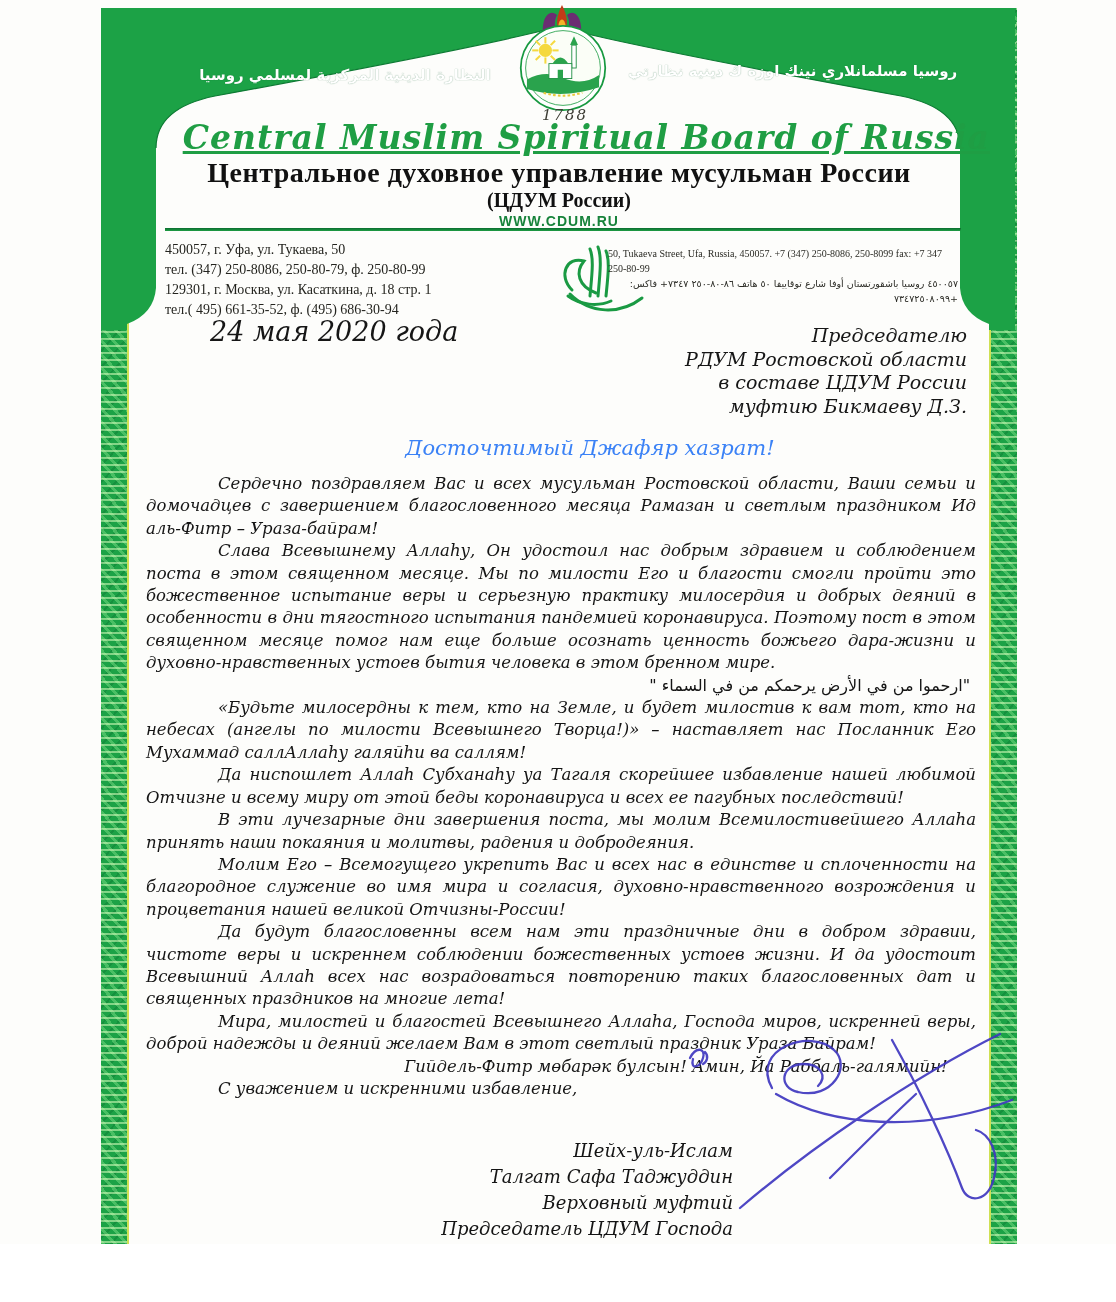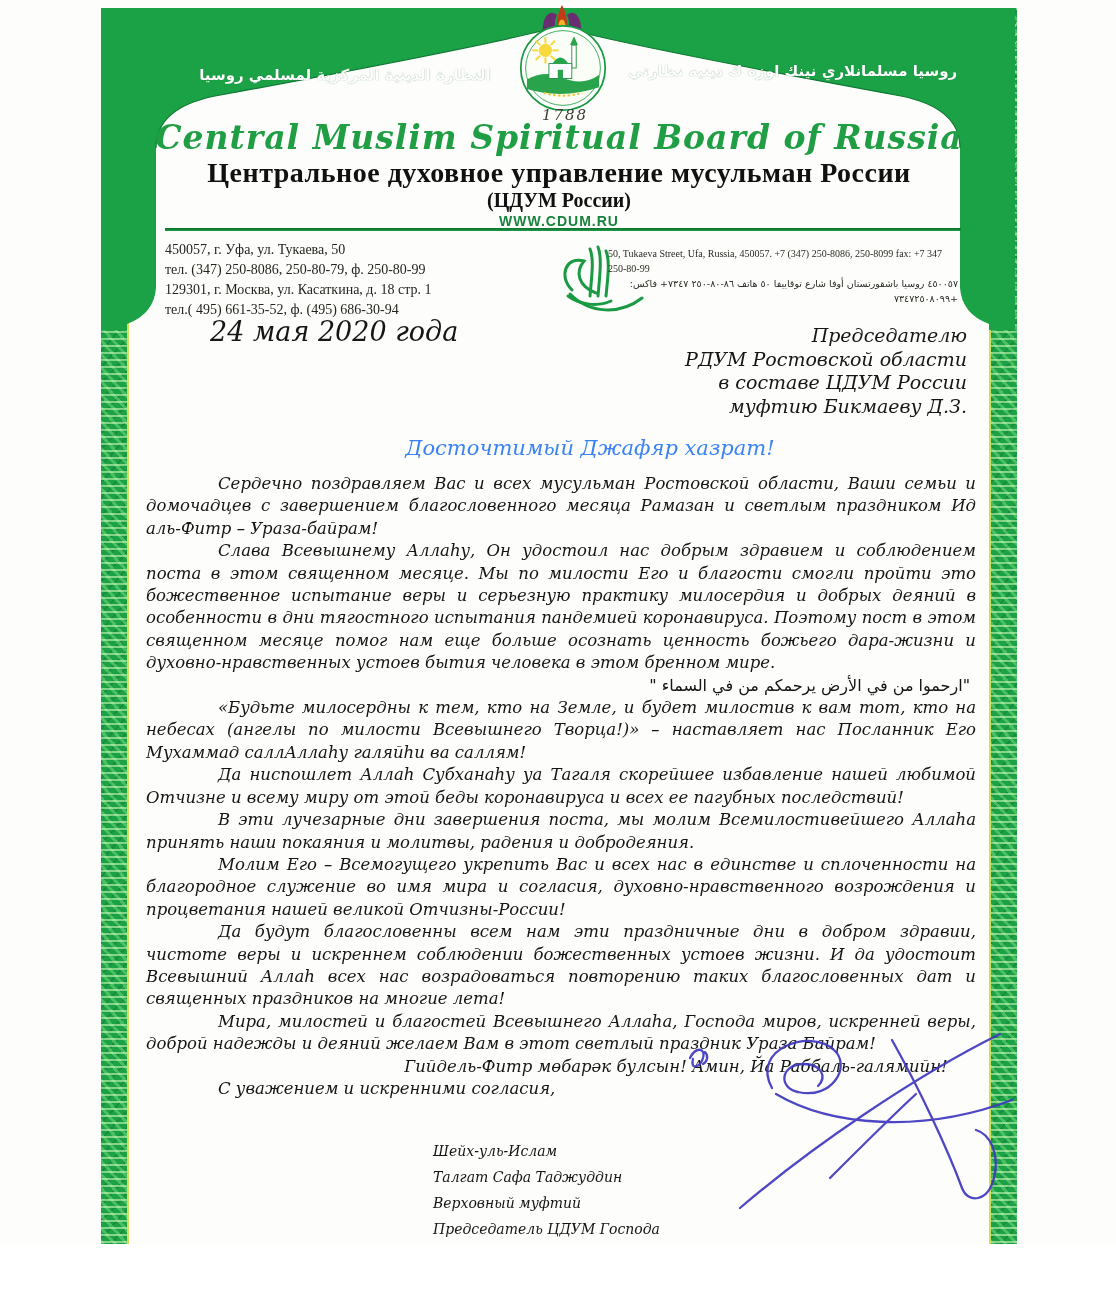--- a/index.html
+++ b/index.html
@@ -33,23 +33,23 @@
   .callig-right { left:628px; top:62px; }
 
   .emblem { position:absolute; left:519px; top:24px; }
 
   .emblem-year {
     position:absolute; left:470px; top:106px; width:190px; text-align:center;
     font-family:"DejaVu Serif", serif; font-style:italic; font-size:15px; color:#3c3c34;
     letter-spacing:2px;
   }
   .title-en {
-    position:absolute; left:128px; top:118px; width:862px; text-align:center;
+    position:absolute; left:128px; top:118px; width:862px; text-align:right;
     font-family:"DejaVu Serif", serif; font-style:italic; font-weight:bold;
-    font-size:33px; color:#1f9e44; letter-spacing:1px; white-space:nowrap;
+    font-size:33px; color:#1f9e44; letter-spacing:1px; white-space:nowrap;text-decoration:underline;
   }
   .title-ru {
     position:absolute; left:128px; top:157px; width:862px; text-align:center;
     font-family:"Liberation Serif", serif; font-weight:bold; font-size:28px;
     color:#111; letter-spacing:0.5px; white-space:nowrap;
   }
   .title-abbr {
     position:absolute; left:128px; top:189px; width:862px; text-align:center;
     font-weight:bold; font-size:20px; color:#111;
   }
@@ -93,22 +93,22 @@
     font-size:16.5px; line-height:22.4px; color:#151515; text-align:justify;
   }
   .letter-body p { margin:0; text-indent:72px; }
   .letter-body p.ar-quote {
     text-indent:0; text-align:right; font-style:normal;
     font-family:"DejaVu Sans", sans-serif; font-size:16px; padding-right:6px;
   }
   .letter-body p.tatar { text-indent:0; text-align:center; padding-left:230px; }
 
   .sig-block {
-    position:absolute; left:433px; top:1138px; width:300px; text-align:left;
-    font-family:"DejaVu Serif", serif; font-style:italic; font-size:14px; line-height:26px;
+    position:absolute; left:433px; top:1138px; width:300px; text-align:right;
+    font-family:"DejaVu Serif", serif; font-style:italic; font-size:18px; line-height:26px;
     color:#141414;
   }
   .signature { position:absolute; left:680px; top:1028px; }
 </style>
 </head>
 <body>
 
 <div class="page">
 
   <div class="strip strip-left"></div>
@@ -197,21 +197,21 @@
     <p>Сердечно поздравляем Вас и всех мусульман Ростовской области, Ваши семьи и домочадцев с завершением благословенного месяца Рамазан и светлым праздником Ид аль-Фитр – Ураза-байрам!</p>
     <p>Слава Всевышнему Аллаһу, Он удостоил нас добрым здравием и соблюдением поста в этом священном месяце. Мы по милости Его и благости смогли пройти это божественное испытание веры и серьезную практику милосердия и добрых деяний в особенности в дни тягостного испытания пандемией коронавируса. Поэтому пост в этом священном месяце помог нам еще больше осознать ценность божьего дара-жизни и духовно-нравственных устоев бытия человека в этом бренном мире.</p>
     <p class="ar-quote">" ارحموا من في الأرض يرحمكم من في السماء"</p>
     <p>«Будьте милосердны к тем, кто на Земле, и будет милостив к вам тот, кто на небесах (ангелы по милости Всевышнего Творца!)» – наставляет нас Посланник Его Мухаммад саллАллаһу галяйһи ва саллям!</p>
     <p>Да ниспошлет Аллаһ Субханаһу уа Тагаля скорейшее избавление нашей любимой Отчизне и всему миру от этой беды коронавируса и всех ее пагубных последствий!</p>
     <p>В эти лучезарные дни завершения поста, мы молим Всемилостивейшего Аллаһа принять наши покаяния и молитвы, радения и добродеяния.</p>
     <p>Молим Его – Всемогущего укрепить Вас и всех нас в единстве и сплоченности на благородное служение во имя мира и согласия, духовно-нравственного возрождения и процветания нашей великой Отчизны-России!</p>
     <p>Да будут благословенны всем нам эти праздничные дни в добром здравии, чистоте веры и искреннем соблюдении божественных устоев жизни. И да удостоит Всевышний Аллаһ всех нас возрадоваться повторению таких благословенных дат и священных праздников на многие лета!</p>
     <p>Мира, милостей и благостей Всевышнего Аллаһа, Господа миров, искренней веры, доброй надежды и деяний желаем Вам в этот светлый праздник Ураза Байрам!</p>
     <p class="tatar">Гийдель-Фитр мөбарәк булсын! Амин, Йа Раббаль-галямийн!</p>
-    <p>С уважением и искренними согласия,</p>
+    <p>С уважением и искренними избавление,</p>
   </div>
 
   <svg class="signature" width="345" height="205" viewBox="0 0 345 205">
     <g fill="none" stroke="#4038c0" stroke-width="2.3" stroke-linecap="round" opacity="0.92">
       <path d="M10,30 C16,18 26,20 23,30 C20,40 10,42 13,31 M25,24 C29,28 27,34 23,36"></path>
       <path d="M92,60 C70,20 132,0 154,22 C172,38 152,72 118,64 C98,60 100,36 124,36 C140,36 148,48 138,58"></path>
       <path d="M60,180 C130,120 235,48 320,6"></path>
       <path d="M212,12 C240,62 268,122 282,160 C288,176 308,174 314,150 C320,126 310,106 296,102"></path>
       <path d="M96,66 C150,98 242,106 332,72"></path>
       <path d="M150,150 C180,120 210,90 236,66"></path>

